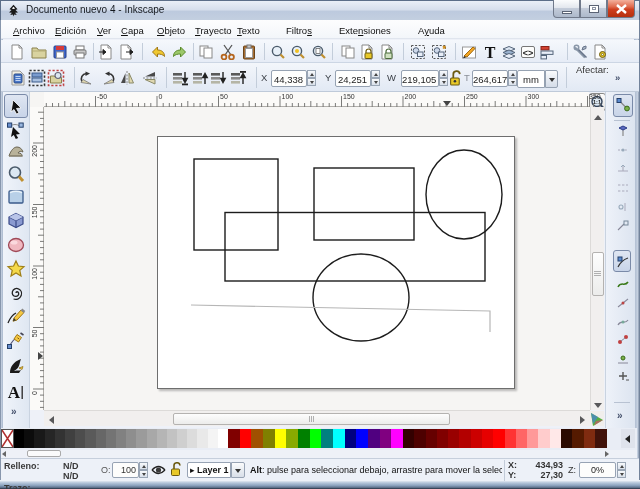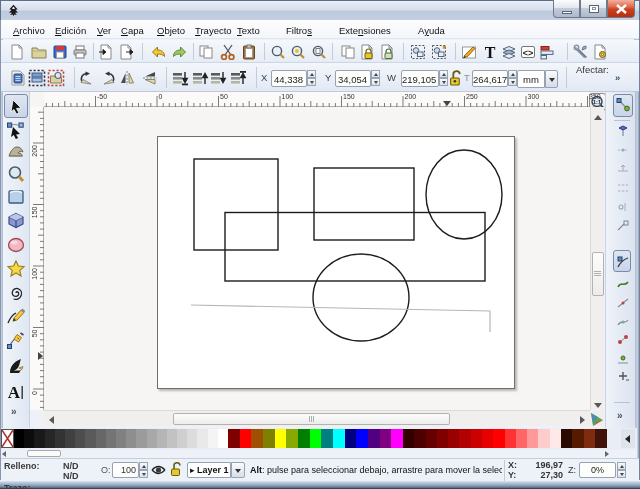--- a/index.html
+++ b/index.html
@@ -60,20 +60,21 @@
 </style></head><body>
 <div id="win">
  <div class="abs" id="titlebar"></div>
  <div class="abs" id="frameL"></div>
     <div class="abs" id="frameR"></div>
     <div class="abs" id="frameB"></div>
  <svg class="abs" id="title-ico" viewBox="0 0 16 16">
       <path d="M8 1L13 6.5L10.5 7.5L13.5 10.5L10 10.8L12 13.5L8.8 13L8 15.5L7.2 13L4 13.5L6 10.8L2.5 10.5L5.5 7.5L3 6.5Z" fill="#1a1a1a"></path>
       <path d="M6 5.5L8 3.5L10 5.5L8 6.2Z" fill="#fff"></path>
     </svg>
+ <div class="abs" id="title-txt">Documento nuevo 4 - Inkscape</div>
  <div class="abs wbtn" id="btnmin">
       <div style="position:absolute;left:8px;top:11px;width:10px;height:3px;background:#fff;border:1px solid #5a6374"></div>
     </div>
  <div class="abs wbtn" id="btnmax">
       <div style="position:absolute;left:8px;top:5px;width:10px;height:8px;border:1px solid #5a6374;background:#fff">
         <div style="position:absolute;left:2px;top:1px;width:4px;height:3px;border:1px solid #8a92a2"></div>
       </div>
     </div>
  <div class="abs wbtn" id="btncls">
       <svg style="position:absolute;left:8px;top:4px" width="11" height="10" viewBox="0 0 11 10">
@@ -294,21 +295,21 @@
       <path d="M14 15V6M11.8 8.5L14 4.5l2.2 4z" fill="#222" stroke="#222" stroke-width="1.4"></path>
       <rect x="11" y="2" width="6" height="1.8" fill="#222"></rect>
     </svg>
     <span class="abs lbl" style="left:261px;top:72px">X</span>
     <div class="abs fld" style="left:271px;top:70px;width:36px">44,338</div>
     <div class="abs spin" style="left:307px;top:70px">
       <i class="up"></i>
       <i class="dn"></i>
     </div>
     <span class="abs lbl" style="left:325px;top:72px">Y</span>
-    <div class="abs fld" style="left:335px;top:70px;width:36px">34,054</div>
+    <div class="abs fld" style="left:335px;top:70px;width:36px">24,251</div>
     <div class="abs spin" style="left:371px;top:70px">
       <i class="up"></i>
       <i class="dn"></i>
     </div>
     <span class="abs lbl" style="left:387px;top:72px">W</span>
     <div class="abs fld" style="left:401px;top:70px;width:38px">219,105</div>
     <div class="abs spin" style="left:439px;top:70px">
       <i class="up"></i>
       <i class="dn"></i>
     </div>
@@ -740,21 +741,21 @@
         <rect x="1.5" y="7" width="8" height="6.5" rx="1" fill="#e8c828" stroke="#6b5a10"></rect>
       </svg>
       <div class="st" style="left:186px;top:3px;width:44px;height:16px;background:#fff;border:1px solid #97a3b4;border-radius:2px 0 0 2px;font-size:9px;color:#111;padding:2px 0 0 2px;white-space:nowrap">▸ <b>Layer 1</b></div>
       <div class="st" style="left:230px;top:3px;width:14px;height:16px;background:linear-gradient(#fafbfc,#d8dfe9);border:1px solid #97a3b4;border-radius:0 2px 2px 0">
         <div class="arr" style="left:3px;top:6px;border-left:3.5px solid transparent;border-right:3.5px solid transparent;border-top:4px solid #333"></div>
       </div>
       <span class="st" style="left:249px;top:6px;color:#111;white-space:nowrap;width:252px;overflow:hidden;display:inline-block"><b>Alt</b>: pulse para seleccionar debajo, arrastre para mover la selecci</span>
       <div class="st" style="left:503px;top:1px;width:1px;height:21px;background:#c2cbd8"></div>
       <span class="st" style="left:507px;top:1px;color:#333;font-weight:bold">X:</span>
       <span class="st" style="left:507px;top:11px;color:#333;font-weight:bold">Y:</span>
-      <span class="st" style="left:521px;top:1px;width:41px;text-align:right;color:#333;font-weight:bold">196,97</span>
+      <span class="st" style="left:521px;top:1px;width:41px;text-align:right;color:#333;font-weight:bold">434,93</span>
       <span class="st" style="left:521px;top:11px;width:41px;text-align:right;color:#333;font-weight:bold">27,30</span>
       <span class="st" style="left:567px;top:6px;color:#333">Z:</span>
       <div class="st" style="left:578px;top:3px;width:37px;height:16px;background:#fdfdfc;border:1px solid #97a3b4;border-radius:2px;font-size:9px;color:#222;text-align:center;padding-top:2px">0%</div>
       <div class="st spin" style="left:616px;top:3px">
         <i class="up"></i>
         <i class="dn"></i>
       </div>
     </div>
 <div class="abs" style="left:590px;top:411px;width:14px;height:15px;background:#f0eeec"></div>
     <svg class="abs" style="left:590px;top:412px" width="14" height="15" viewBox="0 0 14 15">

